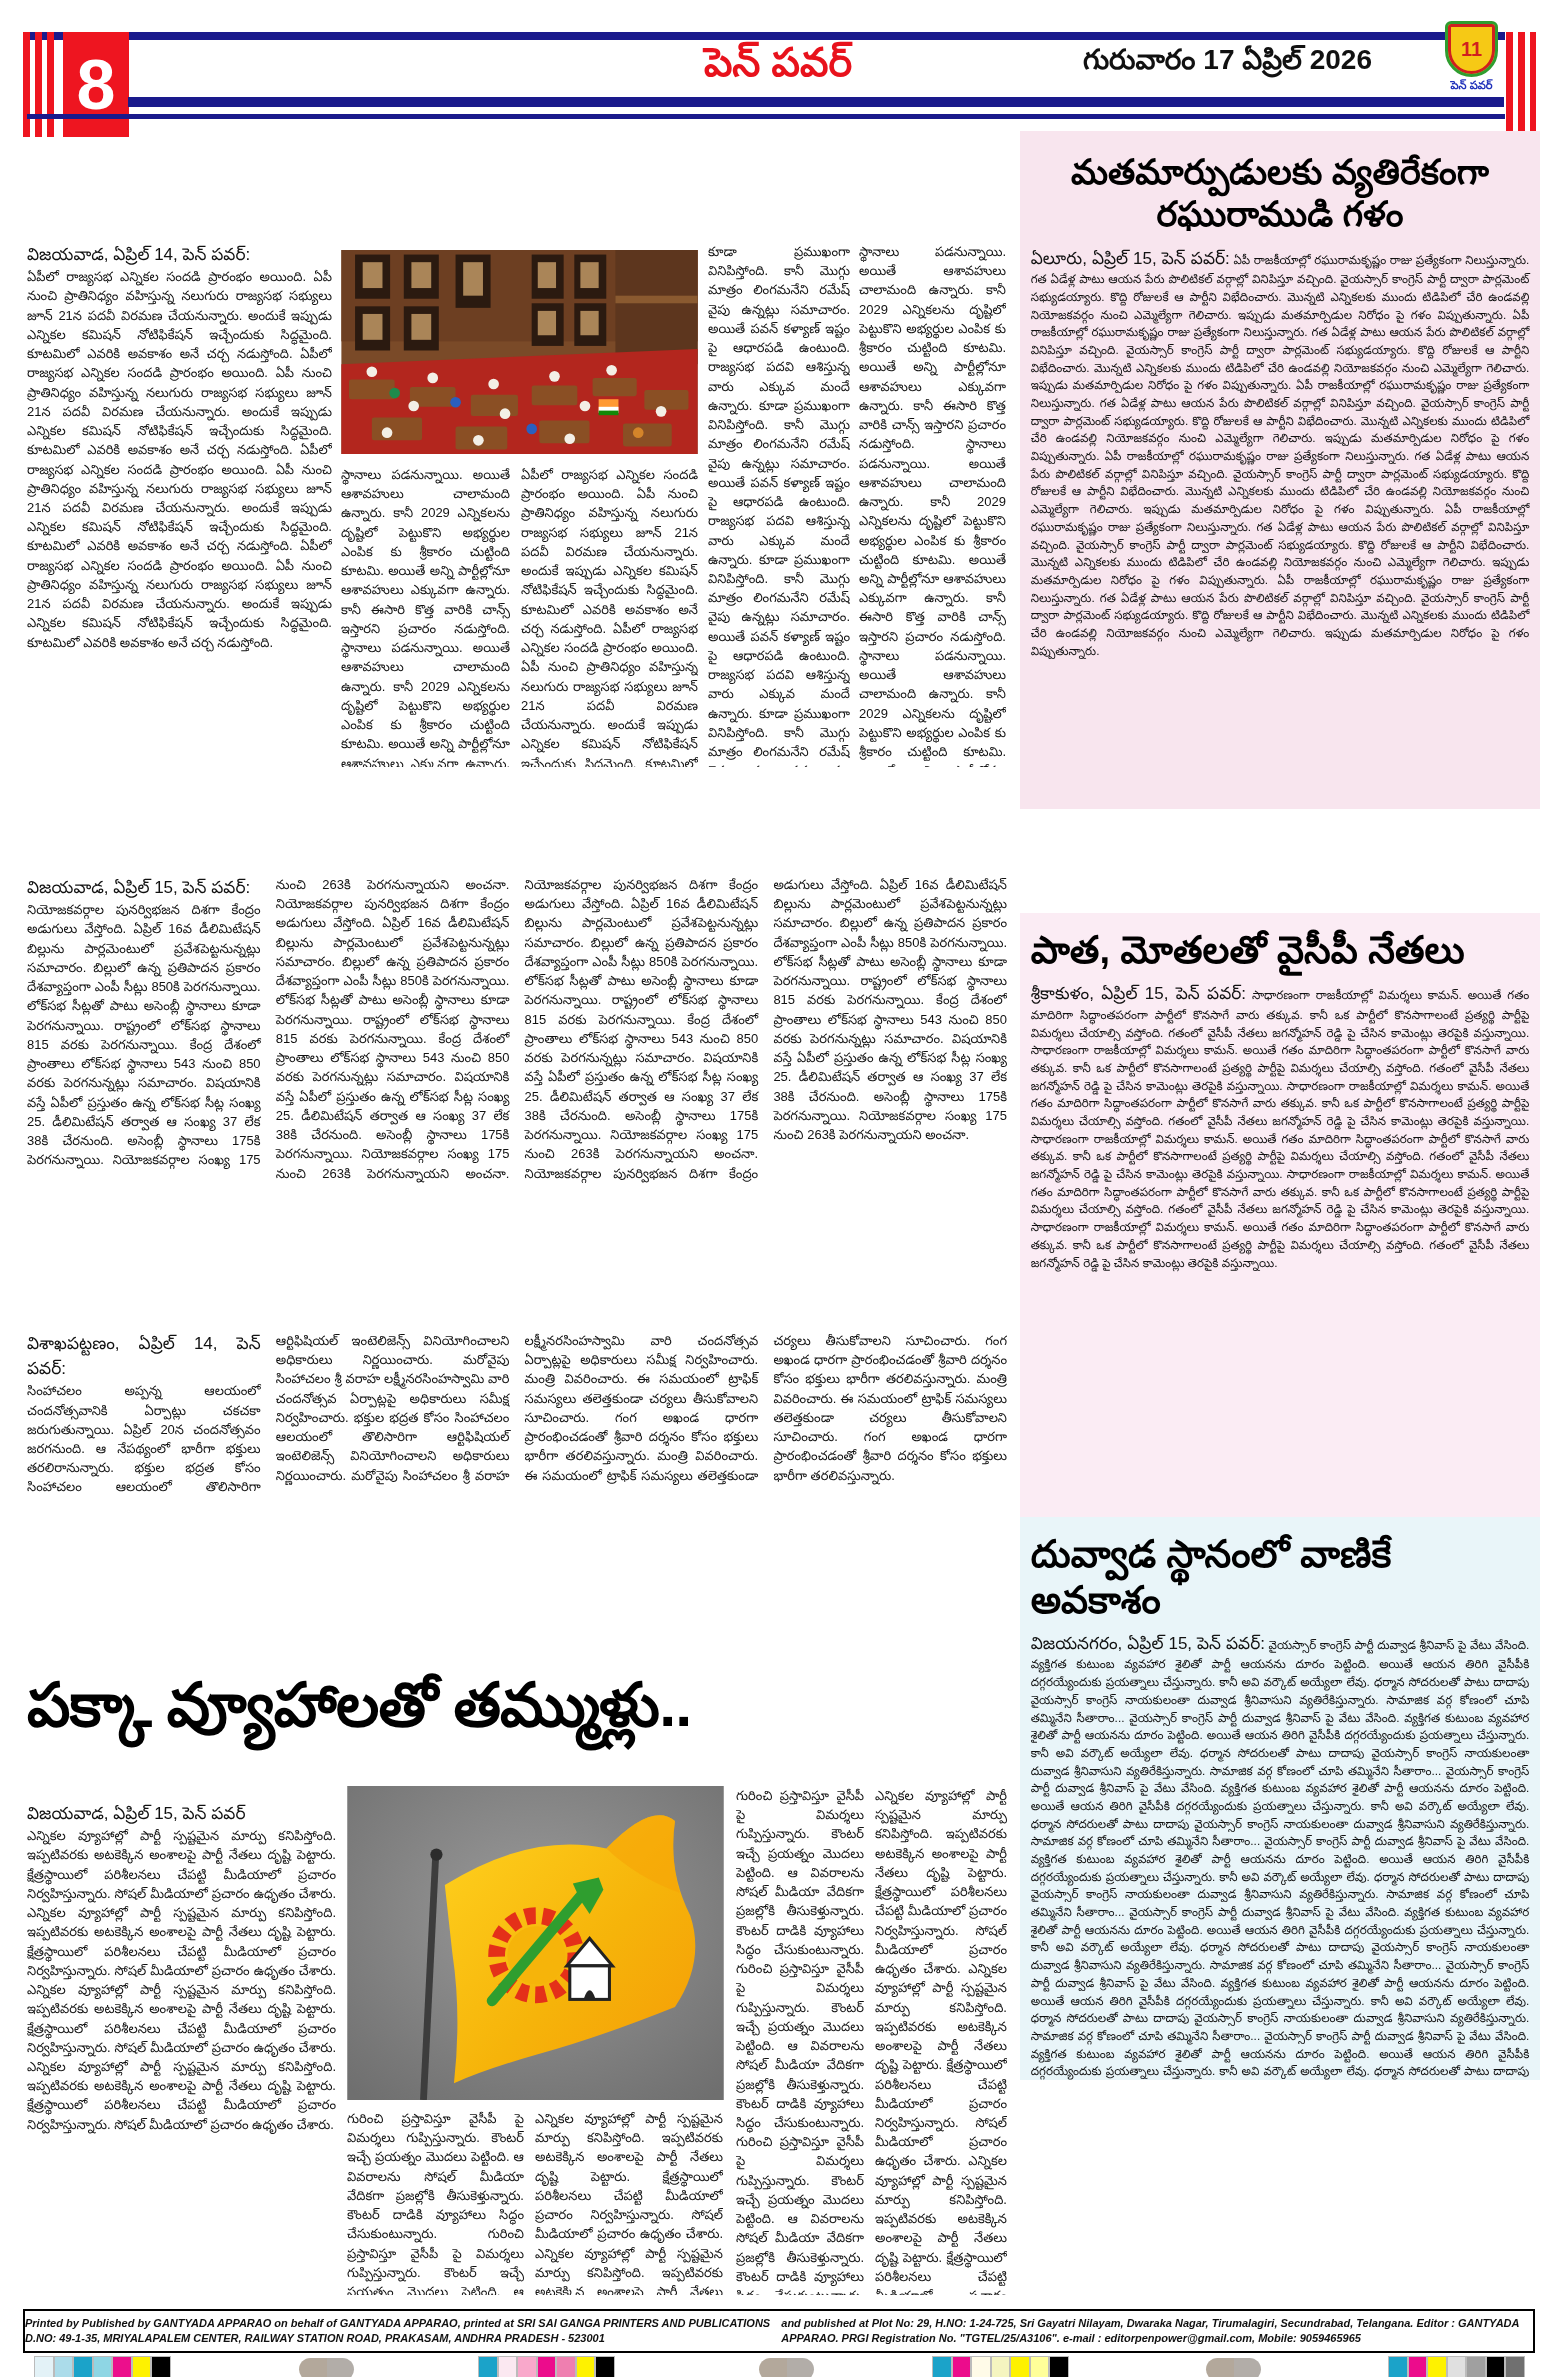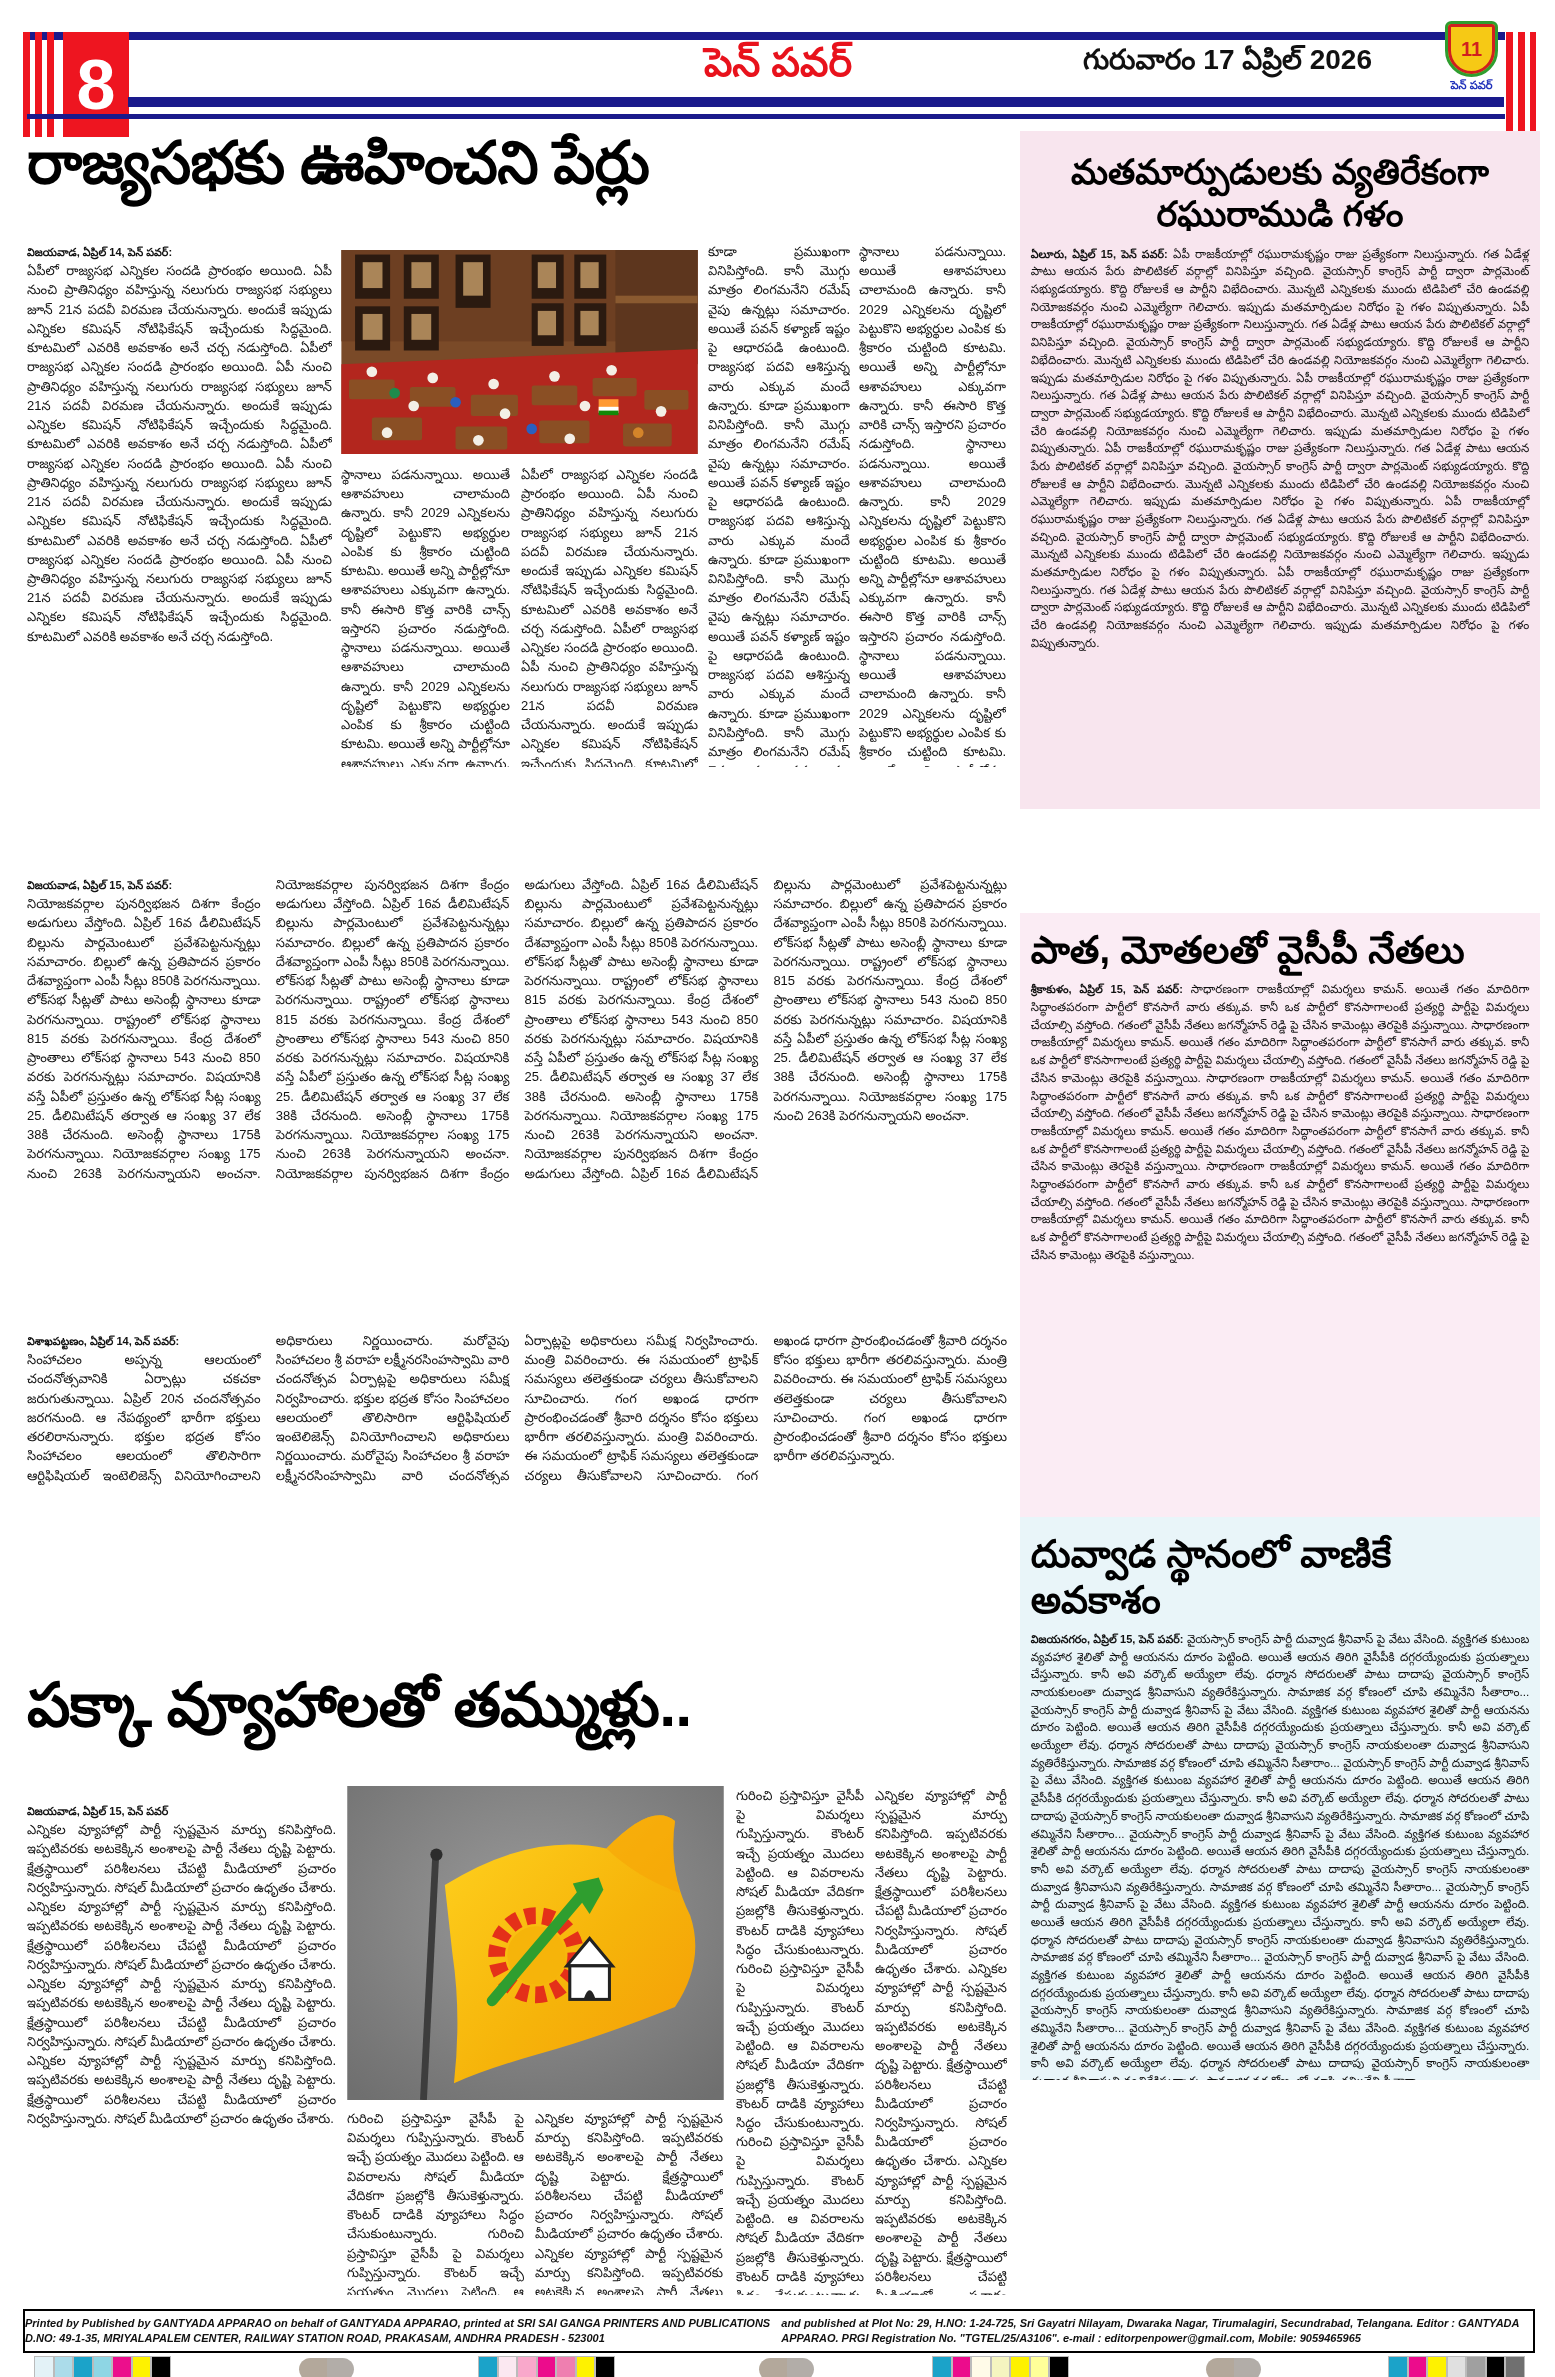--- a/index.html
+++ b/index.html
@@ -18,21 +18,21 @@
   .logo{position:absolute;left:1432px;top:21.3px;width:79px;text-align:center;}
   .logo-badge{width:47px;height:50px;margin:0 auto;background:#f6c915;border:3px solid #2f9e2f;
               border-radius:7.6px 7.6px 32px 32px;display:flex;align-items:center;justify-content:center;
               box-shadow:inset 0 0 0 3px #d01f1f;}
   .logo-badge span{color:#d01f1f;font-size:20px;font-weight:bold;}
   .logo-caption{margin-top:1.5px;color:#2233bb;font-size:11.4px;font-weight:bold;}
   .rule-thick{position:absolute;left:128px;top:97px;width:1376px;height:10px;background:#1a1a8c;}
   .rule-thin{position:absolute;left:27px;top:114px;width:1478px;height:4.6px;background:#1a1a8c;}
   
   .headline{position:absolute;color:#000;font-weight:bold;line-height:1.12;letter-spacing:-0.8px;}
-  .byline{font-weight:bold;font-size:11px;}
+  .byline{font-weight:normal;font-size:17px;}
   .body-txt{font-size:13px;line-height:1.48;text-align:justify;}
   .txt-block{position:absolute;overflow:hidden;}
   .cols-4{column-count:4;column-gap:15.2px;}
   
   .photo{position:absolute;overflow:hidden;}
   
   .rc-block{position:absolute;left:1020px;width:520px;overflow:hidden;padding:0;}
   .rc-head{font-weight:bold;color:#000;line-height:1.2;}
   .rc-body{font-size:11.8px;line-height:1.5;text-align:justify;padding:0 10.7px;}
   
@@ -66,21 +66,20 @@
       </div>
       <div class="logo-caption">పెన్ పవర్</div>
     </div>
     <div class="stripe" style="left:1506px"></div>
     <div class="stripe" style="left:1518px"></div>
     <div class="stripe" style="left:1530px;width:6.1px"></div>
     <div class="rule-thick"></div>
     <div class="rule-thin"></div>
   </div>
 
-  <h1 class="headline" style="left:27px;top:130px;width:976px;font-size:59px;margin:0">రాజ్యసభకు ఊహించని పేర్లు</h1>
 
   <div class="txt-block body-txt" style="left:27px;top:242px;width:305px;height:525px">
     <span class="byline">విజయవాడ, ఏప్రిల్ 14,  పెన్ పవర్:</span><br>
     <span>ఏపీలో రాజ్యసభ ఎన్నికల సందడి ప్రారంభం అయింది. ఏపీ నుంచి ప్రాతినిధ్యం వహిస్తున్న నలుగురు రాజ్యసభ సభ్యులు జూన్ 21న పదవీ విరమణ చేయనున్నారు. అందుకే ఇప్పుడు ఎన్నికల కమిషన్ నోటిఫికేషన్ ఇచ్చేందుకు సిద్ధమైంది. కూటమిలో ఎవరికి అవకాశం అనే చర్చ నడుస్తోంది. ఏపీలో రాజ్యసభ ఎన్నికల సందడి ప్రారంభం అయింది. ఏపీ నుంచి ప్రాతినిధ్యం వహిస్తున్న నలుగురు రాజ్యసభ సభ్యులు జూన్ 21న పదవీ విరమణ చేయనున్నారు. అందుకే ఇప్పుడు ఎన్నికల కమిషన్ నోటిఫికేషన్ ఇచ్చేందుకు సిద్ధమైంది. కూటమిలో ఎవరికి అవకాశం అనే చర్చ నడుస్తోంది. ఏపీలో రాజ్యసభ ఎన్నికల సందడి ప్రారంభం అయింది. ఏపీ నుంచి ప్రాతినిధ్యం వహిస్తున్న నలుగురు రాజ్యసభ సభ్యులు జూన్ 21న పదవీ విరమణ చేయనున్నారు. అందుకే ఇప్పుడు ఎన్నికల కమిషన్ నోటిఫికేషన్ ఇచ్చేందుకు సిద్ధమైంది. కూటమిలో ఎవరికి అవకాశం అనే చర్చ నడుస్తోంది. ఏపీలో రాజ్యసభ ఎన్నికల సందడి ప్రారంభం అయింది. ఏపీ నుంచి ప్రాతినిధ్యం వహిస్తున్న నలుగురు రాజ్యసభ సభ్యులు జూన్ 21న పదవీ విరమణ చేయనున్నారు. అందుకే ఇప్పుడు ఎన్నికల కమిషన్ నోటిఫికేషన్ ఇచ్చేందుకు సిద్ధమైంది. కూటమిలో ఎవరికి అవకాశం అనే చర్చ నడుస్తోంది.</span>
   </div>
 
   <div class="photo" style="left:341px;top:250px;width:357px;height:204px">
     <svg width="357" height="204" viewBox="0 0 468 268">
       <rect width="468" height="268" fill="#7a4a28"></rect>
       <rect x="0" y="0" width="468" height="120" fill="#6d3f22"></rect>

